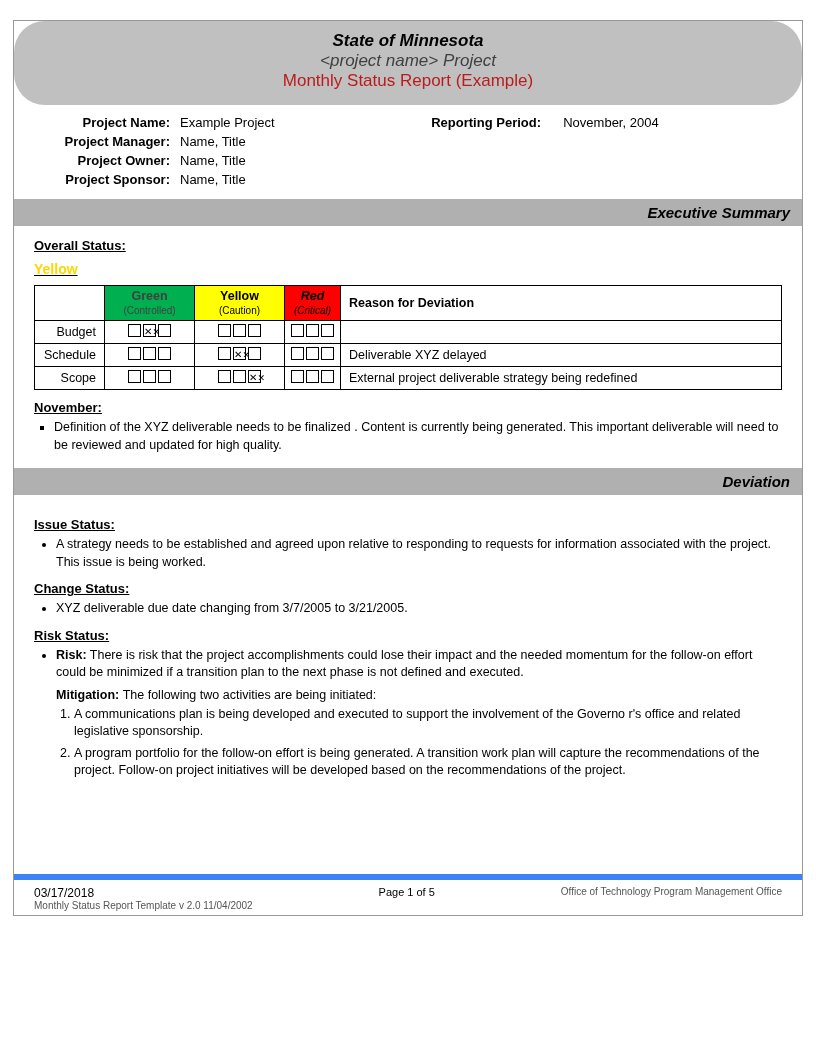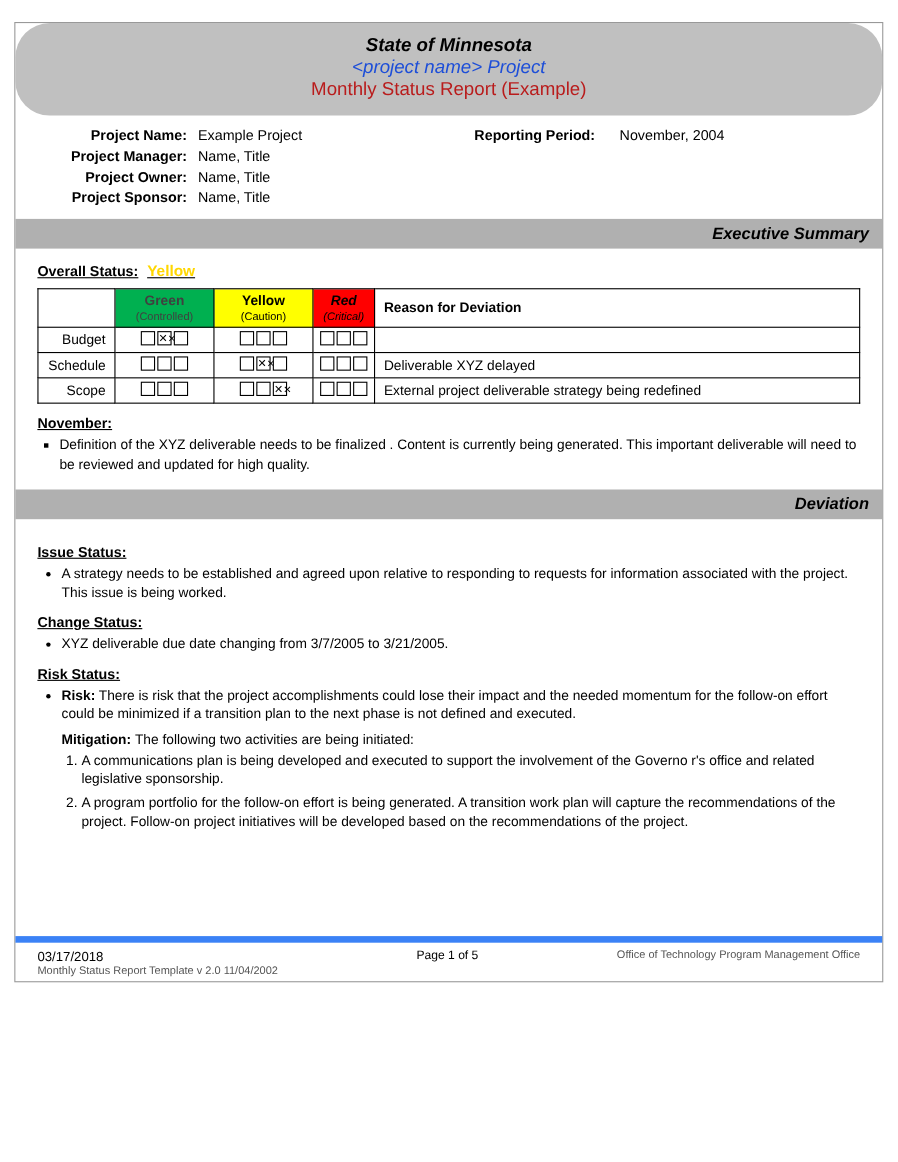--- a/index.html
+++ b/index.html
@@ -26,21 +26,21 @@
     }
     .header-gray .title-line1 {
       font-size: 17px;
       font-weight: bold;
       font-style: italic;
       color: #000;
     }
     .header-gray .title-line2 {
       font-size: 17px;
       font-style: italic;
-      color: #1d4ed8;
+      color: #404040;
     }
     .header-gray .title-line3 {
       font-size: 17px;
       font-weight: normal;
       color: #b91c1c;
     }
     .project-info {
       padding: 8px 30px 10px;
     }
     .project-info table {
@@ -72,22 +72,22 @@
     }
     .content-area {
       padding: 4px 20px 10px;
     }
     .overall-status {
       font-size: 13px;
       font-weight: bold;
       text-decoration: underline;
       margin-bottom: 8px;
       display: flex;
-      align-items: center;
       gap: 8px;
+      flex-direction: column;
     }
     .status-yellow {
       color: #ffd700;
       font-weight: bold;
       font-size: 14px;
     }
     .status-table {
       width: 100%;
       border-collapse: collapse;
       margin-bottom: 10px;

